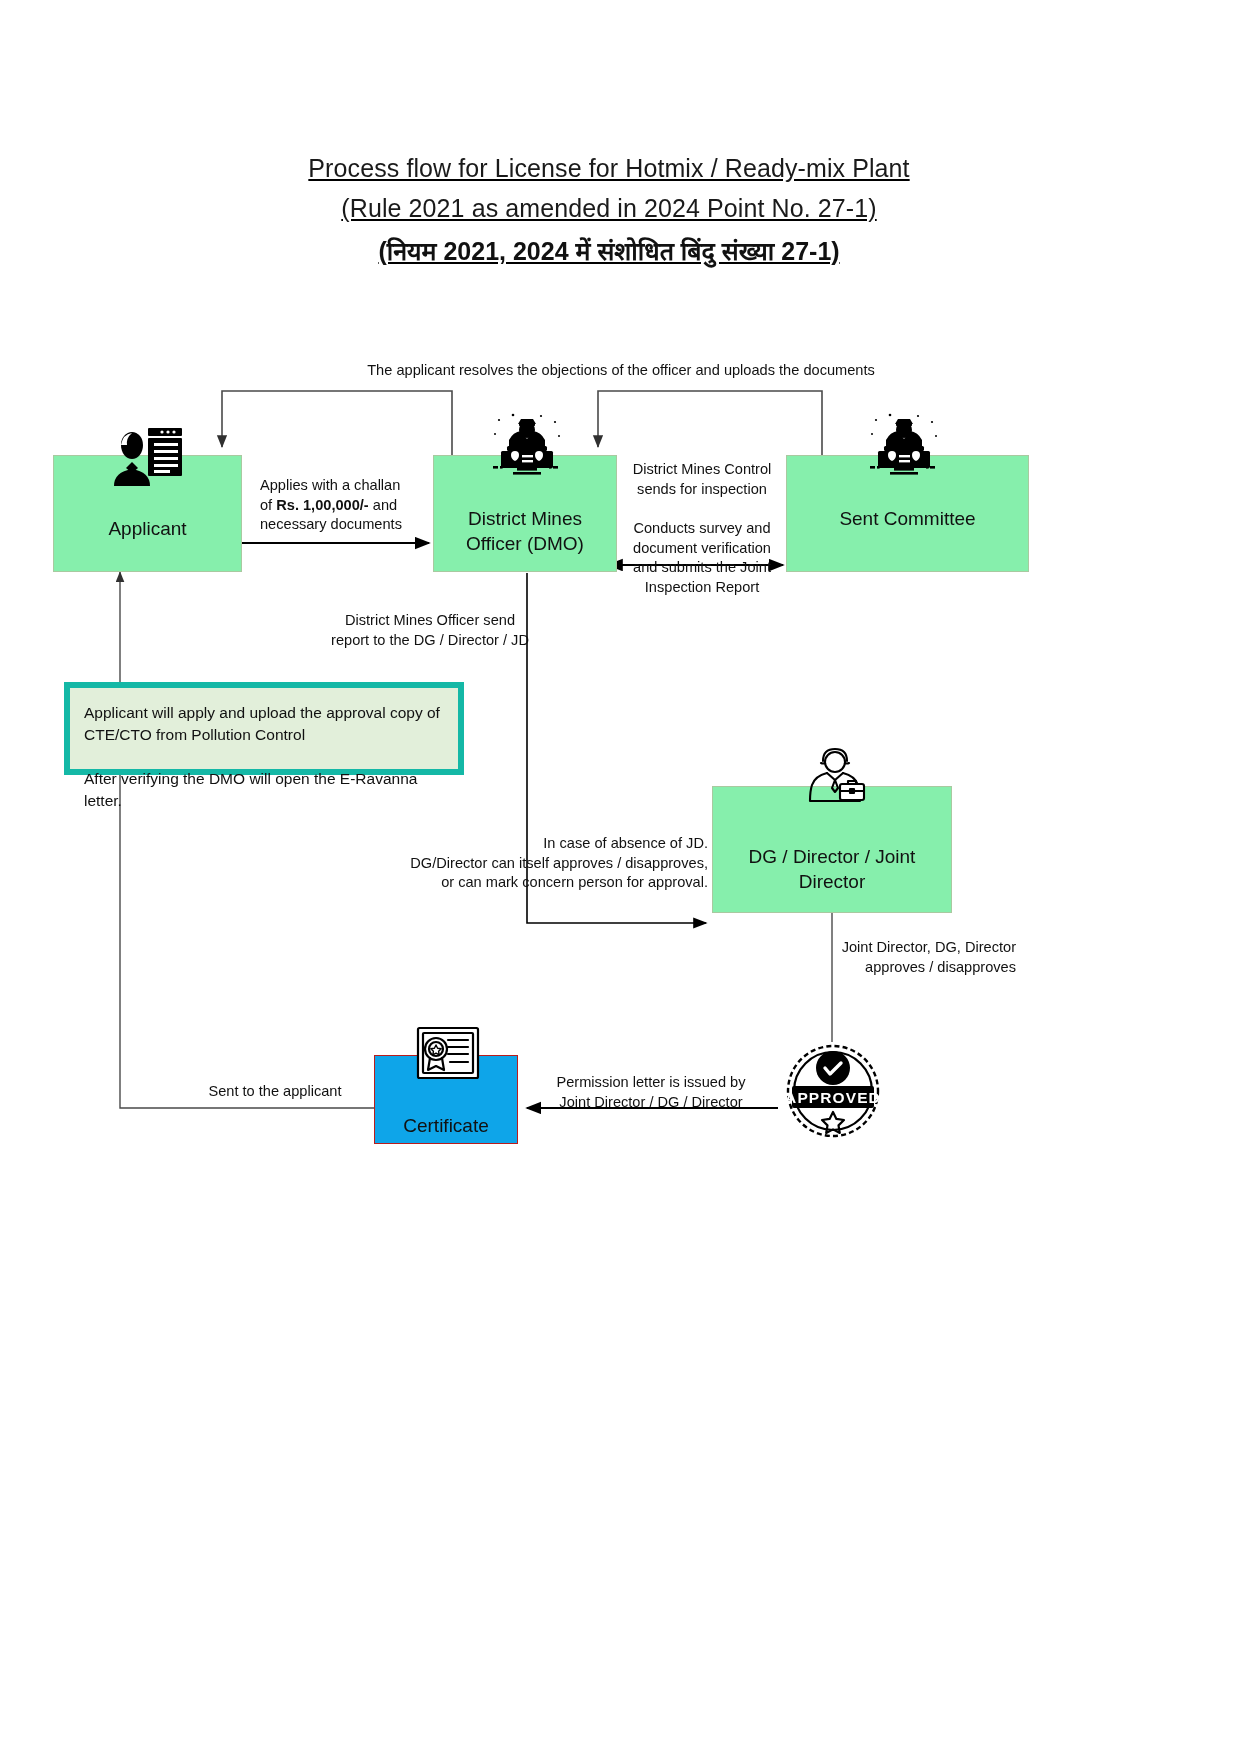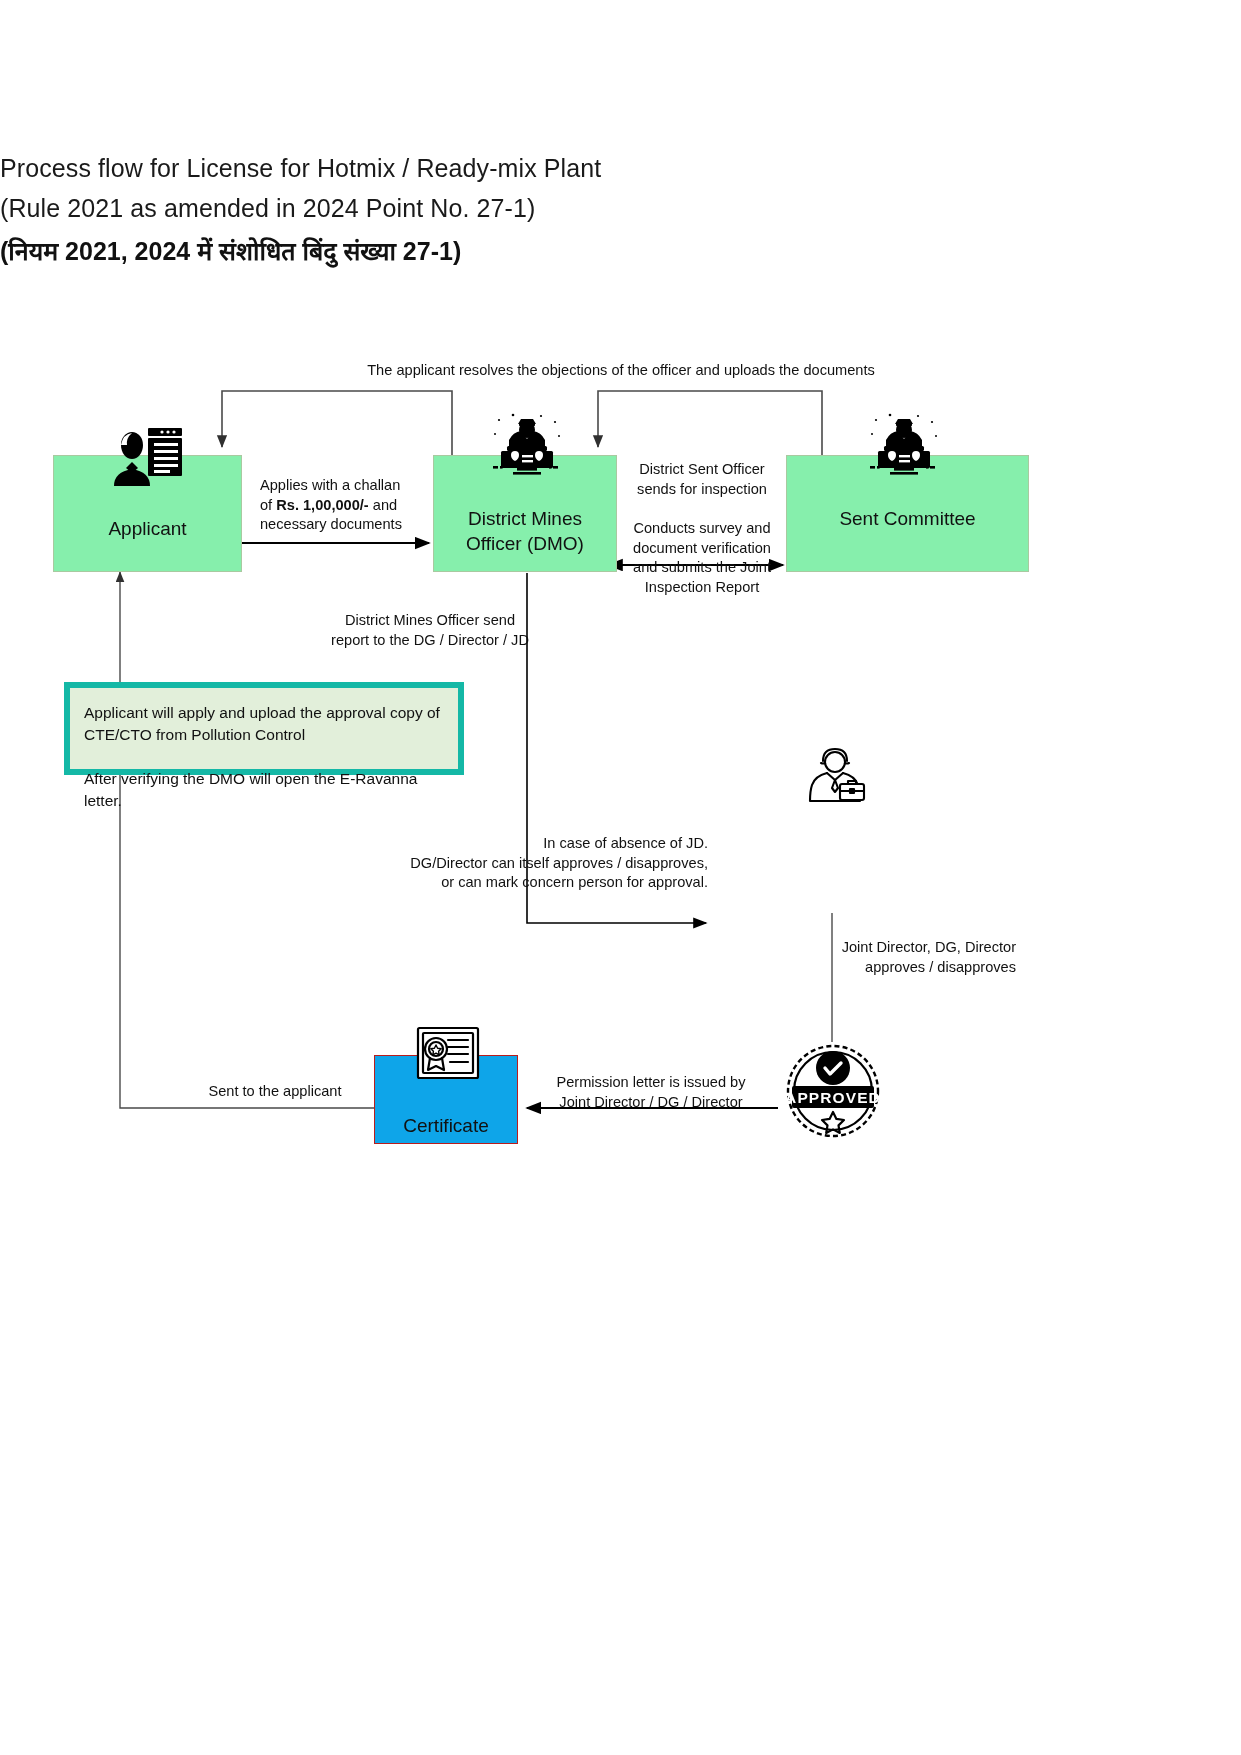--- a/index.html
+++ b/index.html
@@ -1,19 +1,19 @@
 <!DOCTYPE html>
 <html><head>
 <meta charset="utf-8">
 <style>
   html,body{margin:0;padding:0;background:#ffffff;}
   body{width:1241px;height:1755px;position:relative;font-family:"Liberation Sans",sans-serif;color:#000;}
   #stage{position:absolute;left:0;top:0;width:1241px;height:1755px;overflow:hidden;}
 
-  .title-block{position:absolute;left:0;top:148px;width:1218px;}
+  .title-block{position:absolute;left:0;top:148px;width:1218px;text-align:center;text-decoration:underline;}
   .t-en{font-family:"Liberation Sans",sans-serif;font-size:25px;line-height:40px;color:#1a1a1a;font-weight:400;letter-spacing:.1px;}
   .t-hi{font-family:"Liberation Sans",sans-serif;font-size:25px;line-height:46px;color:#111;font-weight:600;}
 
   .node{position:absolute;background:#86efac;border:1px solid #a9c9a0;box-sizing:border-box;}
   .node .lbl{position:absolute;left:0;width:100%;text-align:center;font-size:19px;line-height:25px;color:#111;}
   .node.blue{background:#0ea5e9;border:1px solid #b91c1c;}
 
   .note{position:absolute;background:#e2efda;border:6px solid #14b8a6;box-sizing:border-box;padding:14px 12px 12px 14px;}
   .note p{margin:0;font-size:15.5px;line-height:22px;color:#111;}
   .note p.gap{margin-top:22px;}
@@ -164,20 +164,24 @@
       <rect x="39" y="50" width="11" height="2.4" fill="#fff"></rect>
       <rect x="34" y="58" width="20" height="2.6"></rect>
       <rect x="30" y="62" width="28" height="2.6"></rect>
       <rect x="10" y="56" width="5" height="2.6"></rect>
         <rect x="17" y="56" width="2.6" height="2.6"></rect>
       <rect x="70" y="56" width="5" height="2.6"></rect>
         <rect x="66" y="56" width="2.6" height="2.6"></rect>
     </g>
   </svg>
 
+  <div class="node" style="left:712px;top:786px;width:240px;height:127px;">
+    <div class="lbl" style="top:57px;">DG / Director / Joint</div>
+    <div class="lbl" style="top:82px;">Director</div>
+  </div>
   <svg class="ico" style="left:796px;top:746px;width:78px;height:62px;" viewBox="0 0 78 62">
     <g fill="none" stroke="#000" stroke-width="2.1" stroke-linecap="round" stroke-linejoin="round">
       <path d="M29 16 a10 10 0 0 1 20 0 a10 10 0 0 1 -20 0z"></path>
       <path d="M27 15 q0 -12 12 -12 q12 0 12 12"></path>
       <path d="M25 17 q2 1 4 0"></path>
         <path d="M49 17 q2 1 4 0"></path>
       <path d="M31 27 l8 7 l8 -7"></path>
       <path d="M31 27 q-12 3 -15 12 q-2 6 -2 16 h50 q0 -10 -2 -16 q-3 -9 -15 -12"></path>
       <path d="M39 34 l-3 8 l3 4 l3 -4z"></path>
       <rect x="44" y="38" width="24" height="16" rx="2" fill="#fff"></rect>
@@ -229,21 +233,21 @@
 
   <div class="cap l" style="left:260px;top:476px;width:170px;">
     <div>Applies with a challan</div>
     <div>
       <span>of </span><b>Rs. 1,00,000/-</b><span> and</span>
     </div>
     <div>necessary documents</div>
   </div>
 
   <div class="cap" style="left:618px;top:460px;width:168px;">
-    <div>District Sent Officer</div>
+    <div>District Mines Control</div>
     <div>sends for inspection</div>
   </div>
 
   <div class="cap" style="left:618px;top:519px;width:168px;">
     <div>Conducts survey and</div>
     <div>document verification</div>
     <div>and submits the Joint</div>
     <div>Inspection Report</div>
   </div>
 

